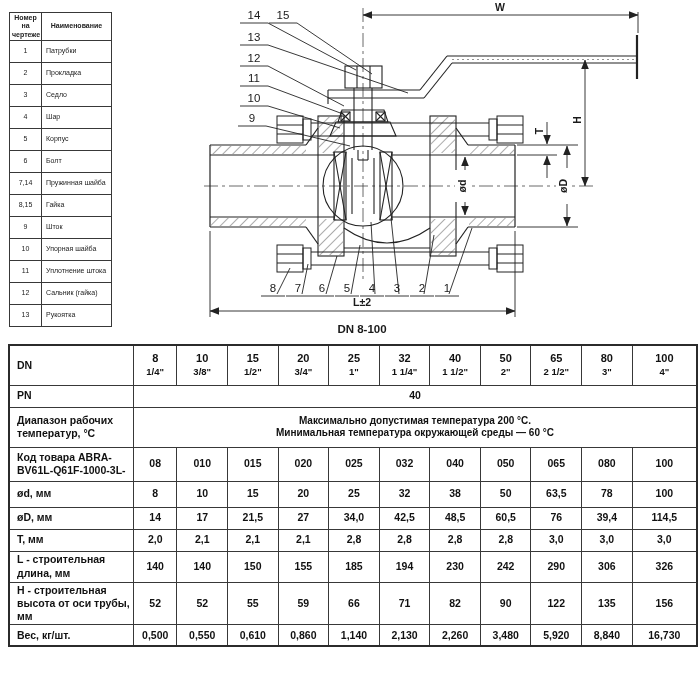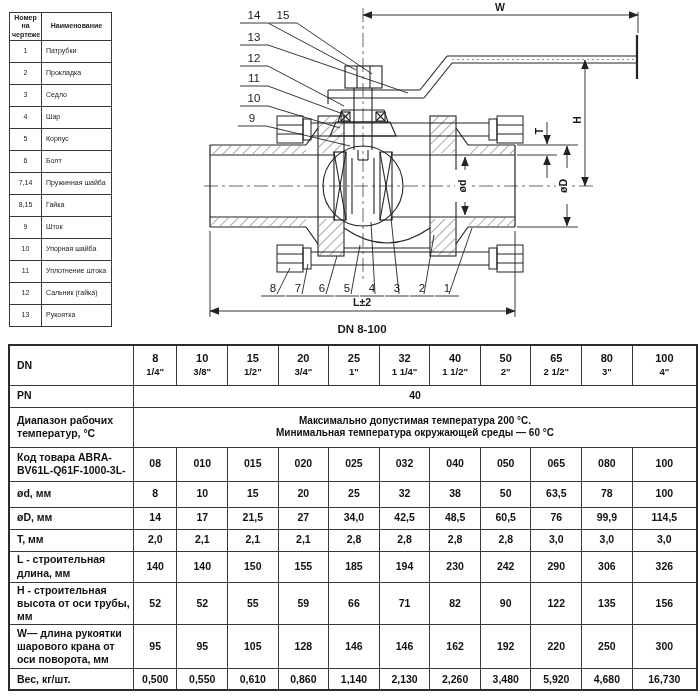--- a/index.html
+++ b/index.html
@@ -416,21 +416,21 @@
           <td class="lbl">øD, мм</td>
           <td>14</td>
           <td>17</td>
           <td>21,5</td>
           <td>27</td>
           <td>34,0</td>
           <td>42,5</td>
           <td>48,5</td>
           <td>60,5</td>
           <td>76</td>
-          <td>99,9</td>
+          <td>39,4</td>
           <td>114,5</td>
         </tr>
         <tr style="height: 22px;">
           <td class="lbl">T, мм</td>
           <td>2,0</td>
           <td>2,1</td>
           <td>2,1</td>
           <td>2,1</td>
           <td>2,8</td>
           <td>2,8</td>
@@ -461,44 +461,30 @@
           <td>55</td>
           <td>59</td>
           <td>66</td>
           <td>71</td>
           <td>82</td>
           <td>90</td>
           <td>122</td>
           <td>135</td>
           <td>156</td>
         </tr>
-        <tr style="height: 44px;">
-          <td class="lbl">W— длина рукоятки шарового крана от оси поворота, мм</td>
-          <td>95</td>
-          <td>95</td>
-          <td>105</td>
-          <td>128</td>
-          <td>146</td>
-          <td>146</td>
-          <td>162</td>
-          <td>192</td>
-          <td>220</td>
-          <td>250</td>
-          <td>300</td>
-        </tr>
         <tr style="height: 22px; margin-top: 28px;">
           <td class="lbl">Вес, кг/шт.</td>
           <td>0,500</td>
           <td>0,550</td>
           <td>0,610</td>
           <td>0,860</td>
           <td>1,140</td>
           <td>2,130</td>
           <td>2,260</td>
           <td>3,480</td>
           <td>5,920</td>
-          <td>4,680</td>
+          <td>8,840</td>
           <td>16,730</td>
         </tr>
       </tbody>
   </table>
 
 </div>
 
 </body></html>

